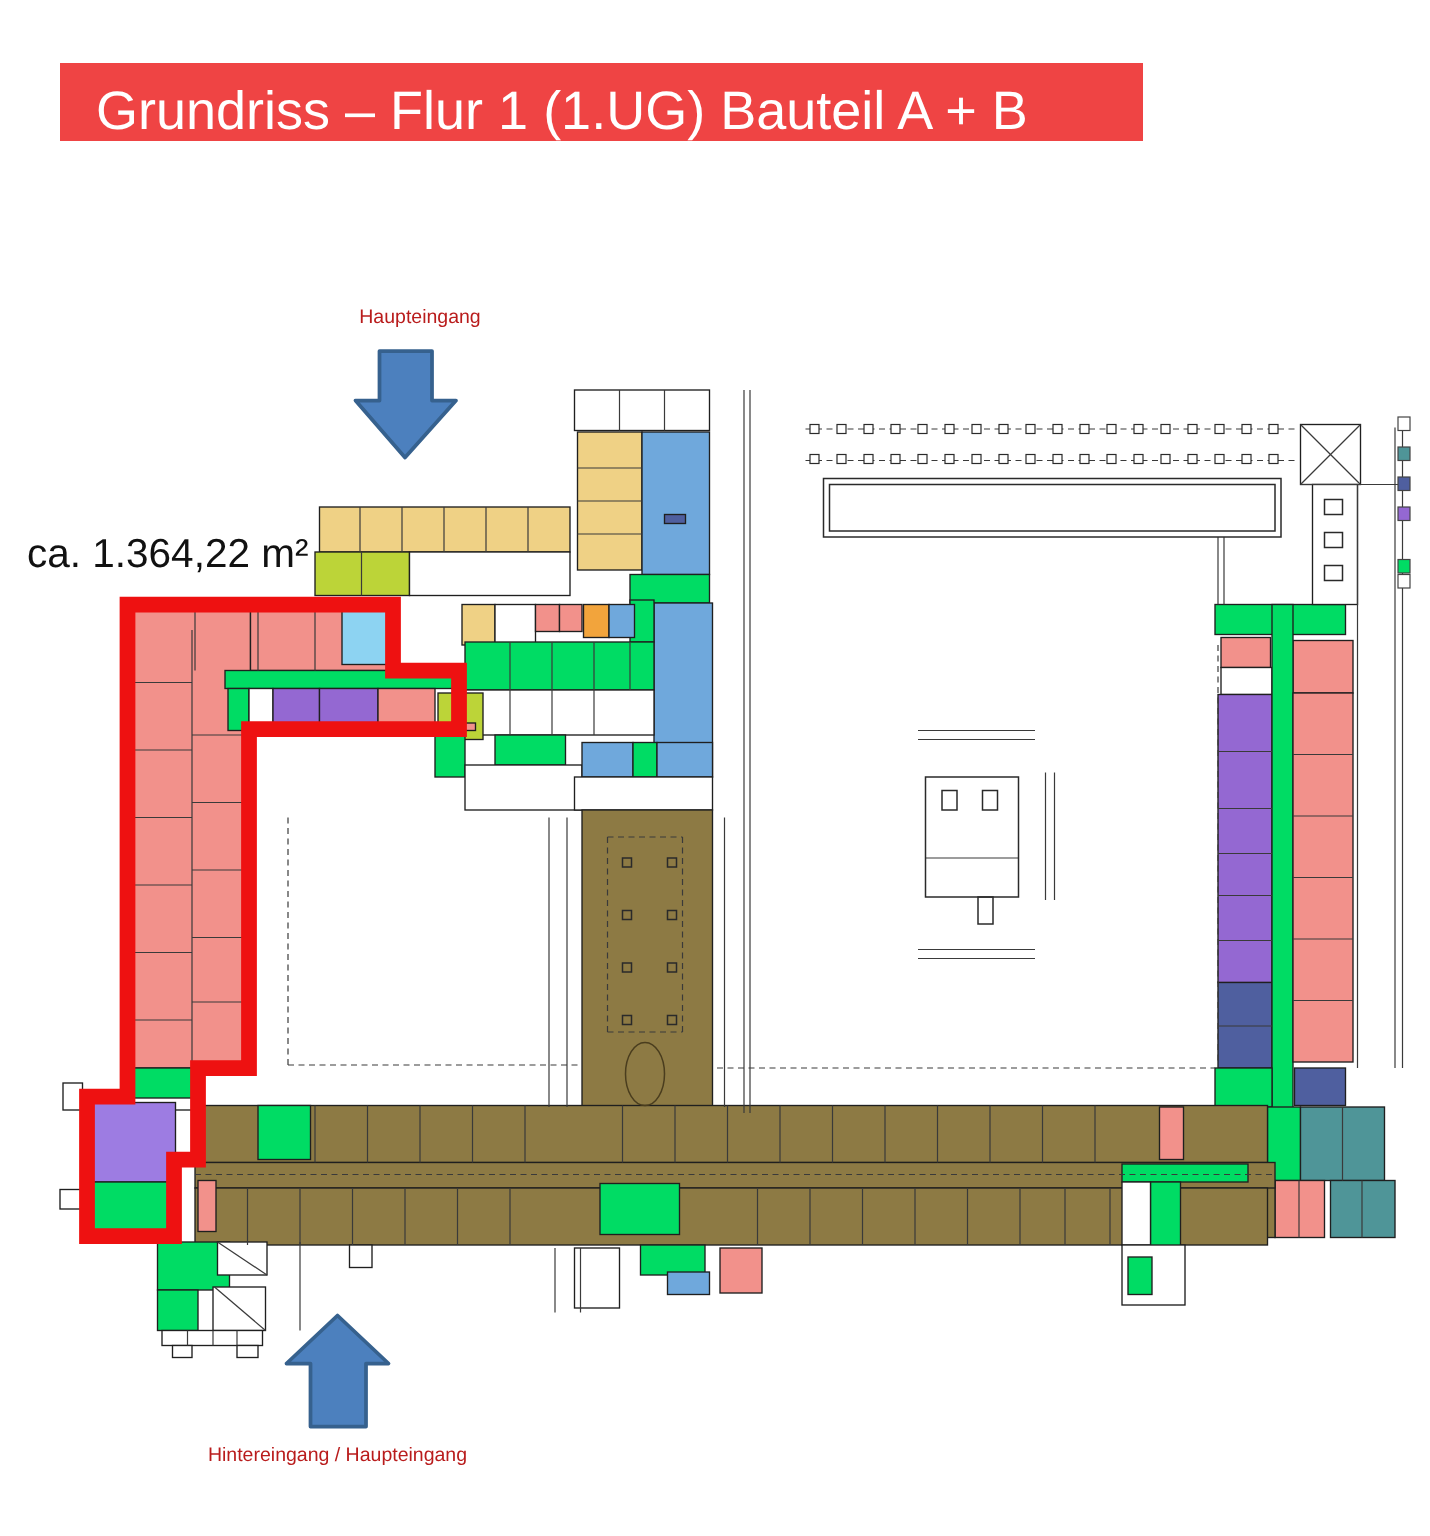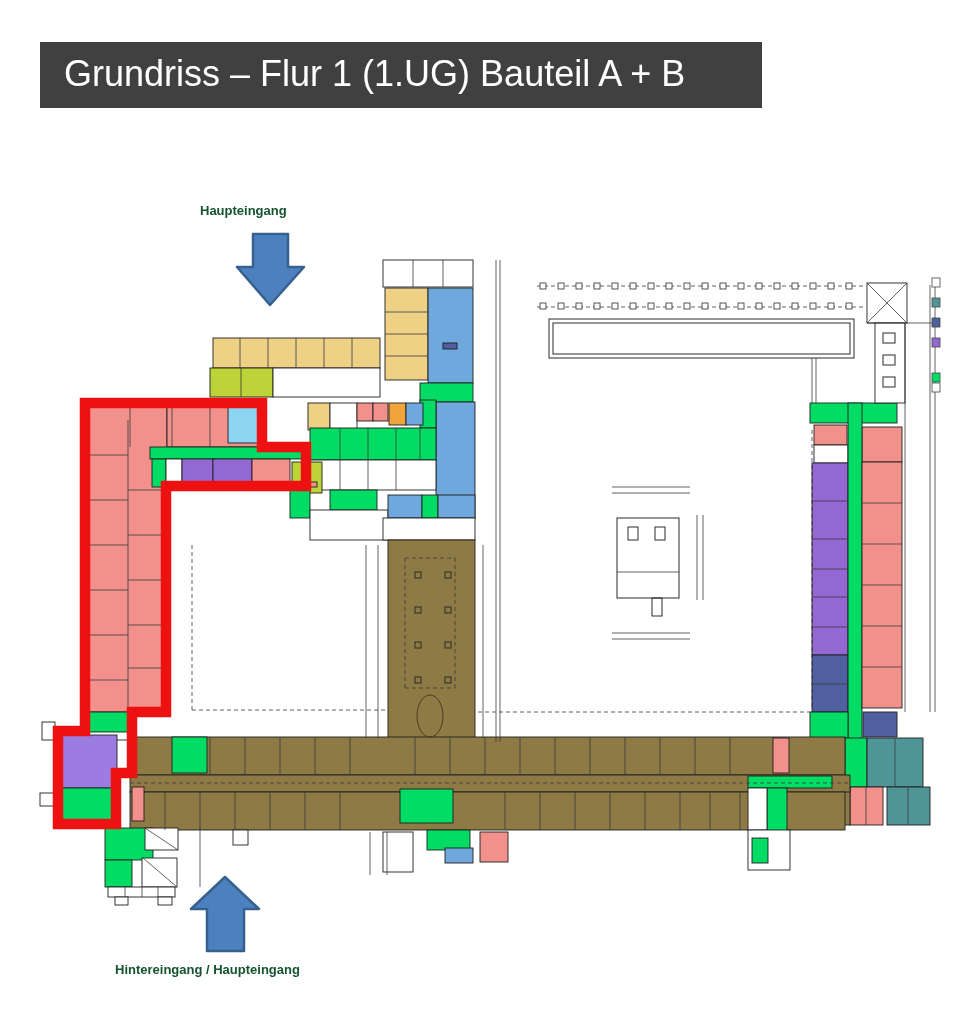--- a/index.html
+++ b/index.html
@@ -1,39 +1,40 @@
 <!DOCTYPE html>
 <html><head>
 <meta charset="utf-8">
 <style>
   html,body{margin:0;padding:0;background:#fff;}
   body{width:953px;height:1024px;position:relative;overflow:hidden;
        font-family:"Liberation Sans",sans-serif;}
   .stage{position:absolute;inset:0;}
-  .titlebar{position:absolute;left:40px;top:42px;width:722px;height:66px;
-    background:#404040;color:#fff;font-size:36px;font-weight:normal;
+  .titlebar{position:absolute;left:40px;top:42px;width:722px;height:52px;
+    background:#ef4444;color:#fff;font-size:36px;font-weight:normal;
     line-height:63px;padding-left:24px;box-sizing:border-box;white-space:nowrap;}
-  .lbl-small{position:absolute;font-size:13px;font-weight:bold;color:#14532d;
-    text-align:left;}
+  .lbl-small{position:absolute;font-size:13px;font-weight:normal;color:#b91c1c;
+    text-align:center;}
   .lbl-main-entrance{left:200px;top:203px;width:160px;}
   .lbl-rear-entrance{left:115px;top:962px;width:220px;}
   .lbl-area{position:absolute;left:18px;top:354px;font-size:27px;color:#111;}
   svg{position:absolute;left:0;top:0;}
   .arrow{fill:#4C80BE;stroke:#36618E;stroke-width:2.5;stroke-linejoin:round;}
   .hall-ellipse{fill:none;stroke:#4a3d1e;stroke-width:1;}
 </style>
 </head>
 <body>
 
 <div class="stage">
 
   <div class="titlebar">Grundriss – Flur 1 (1.UG) Bauteil A + B</div>
 
   <div class="lbl-small lbl-main-entrance">Haupteingang</div>
 
+  <div class="lbl-area">ca. 1.364,22 m²</div>
 
   <div class="lbl-small lbl-rear-entrance">Hintereingang / Haupteingang</div>
 
   <svg id="plan-svg" width="953" height="1024" viewBox="0 0 953 1024">
     <g id="g-rooms">
         <rect x="383" y="260" width="90" height="27" fill="#FFFFFF" stroke="#1f1f1f" stroke-width="0.9"></rect>
         <rect x="385" y="288" width="43" height="92" fill="#EFD185" stroke="#1f1f1f" stroke-width="0.9"></rect>
         <rect x="428" y="288" width="45" height="95" fill="#6FA8DC" stroke="#1f1f1f" stroke-width="0.9"></rect>
         <rect x="420" y="383" width="53" height="19" fill="#00DC64" stroke="#1f1f1f" stroke-width="0.9"></rect>
         <rect x="436" y="402" width="39" height="116" fill="#6FA8DC" stroke="#1f1f1f" stroke-width="0.9"></rect>

